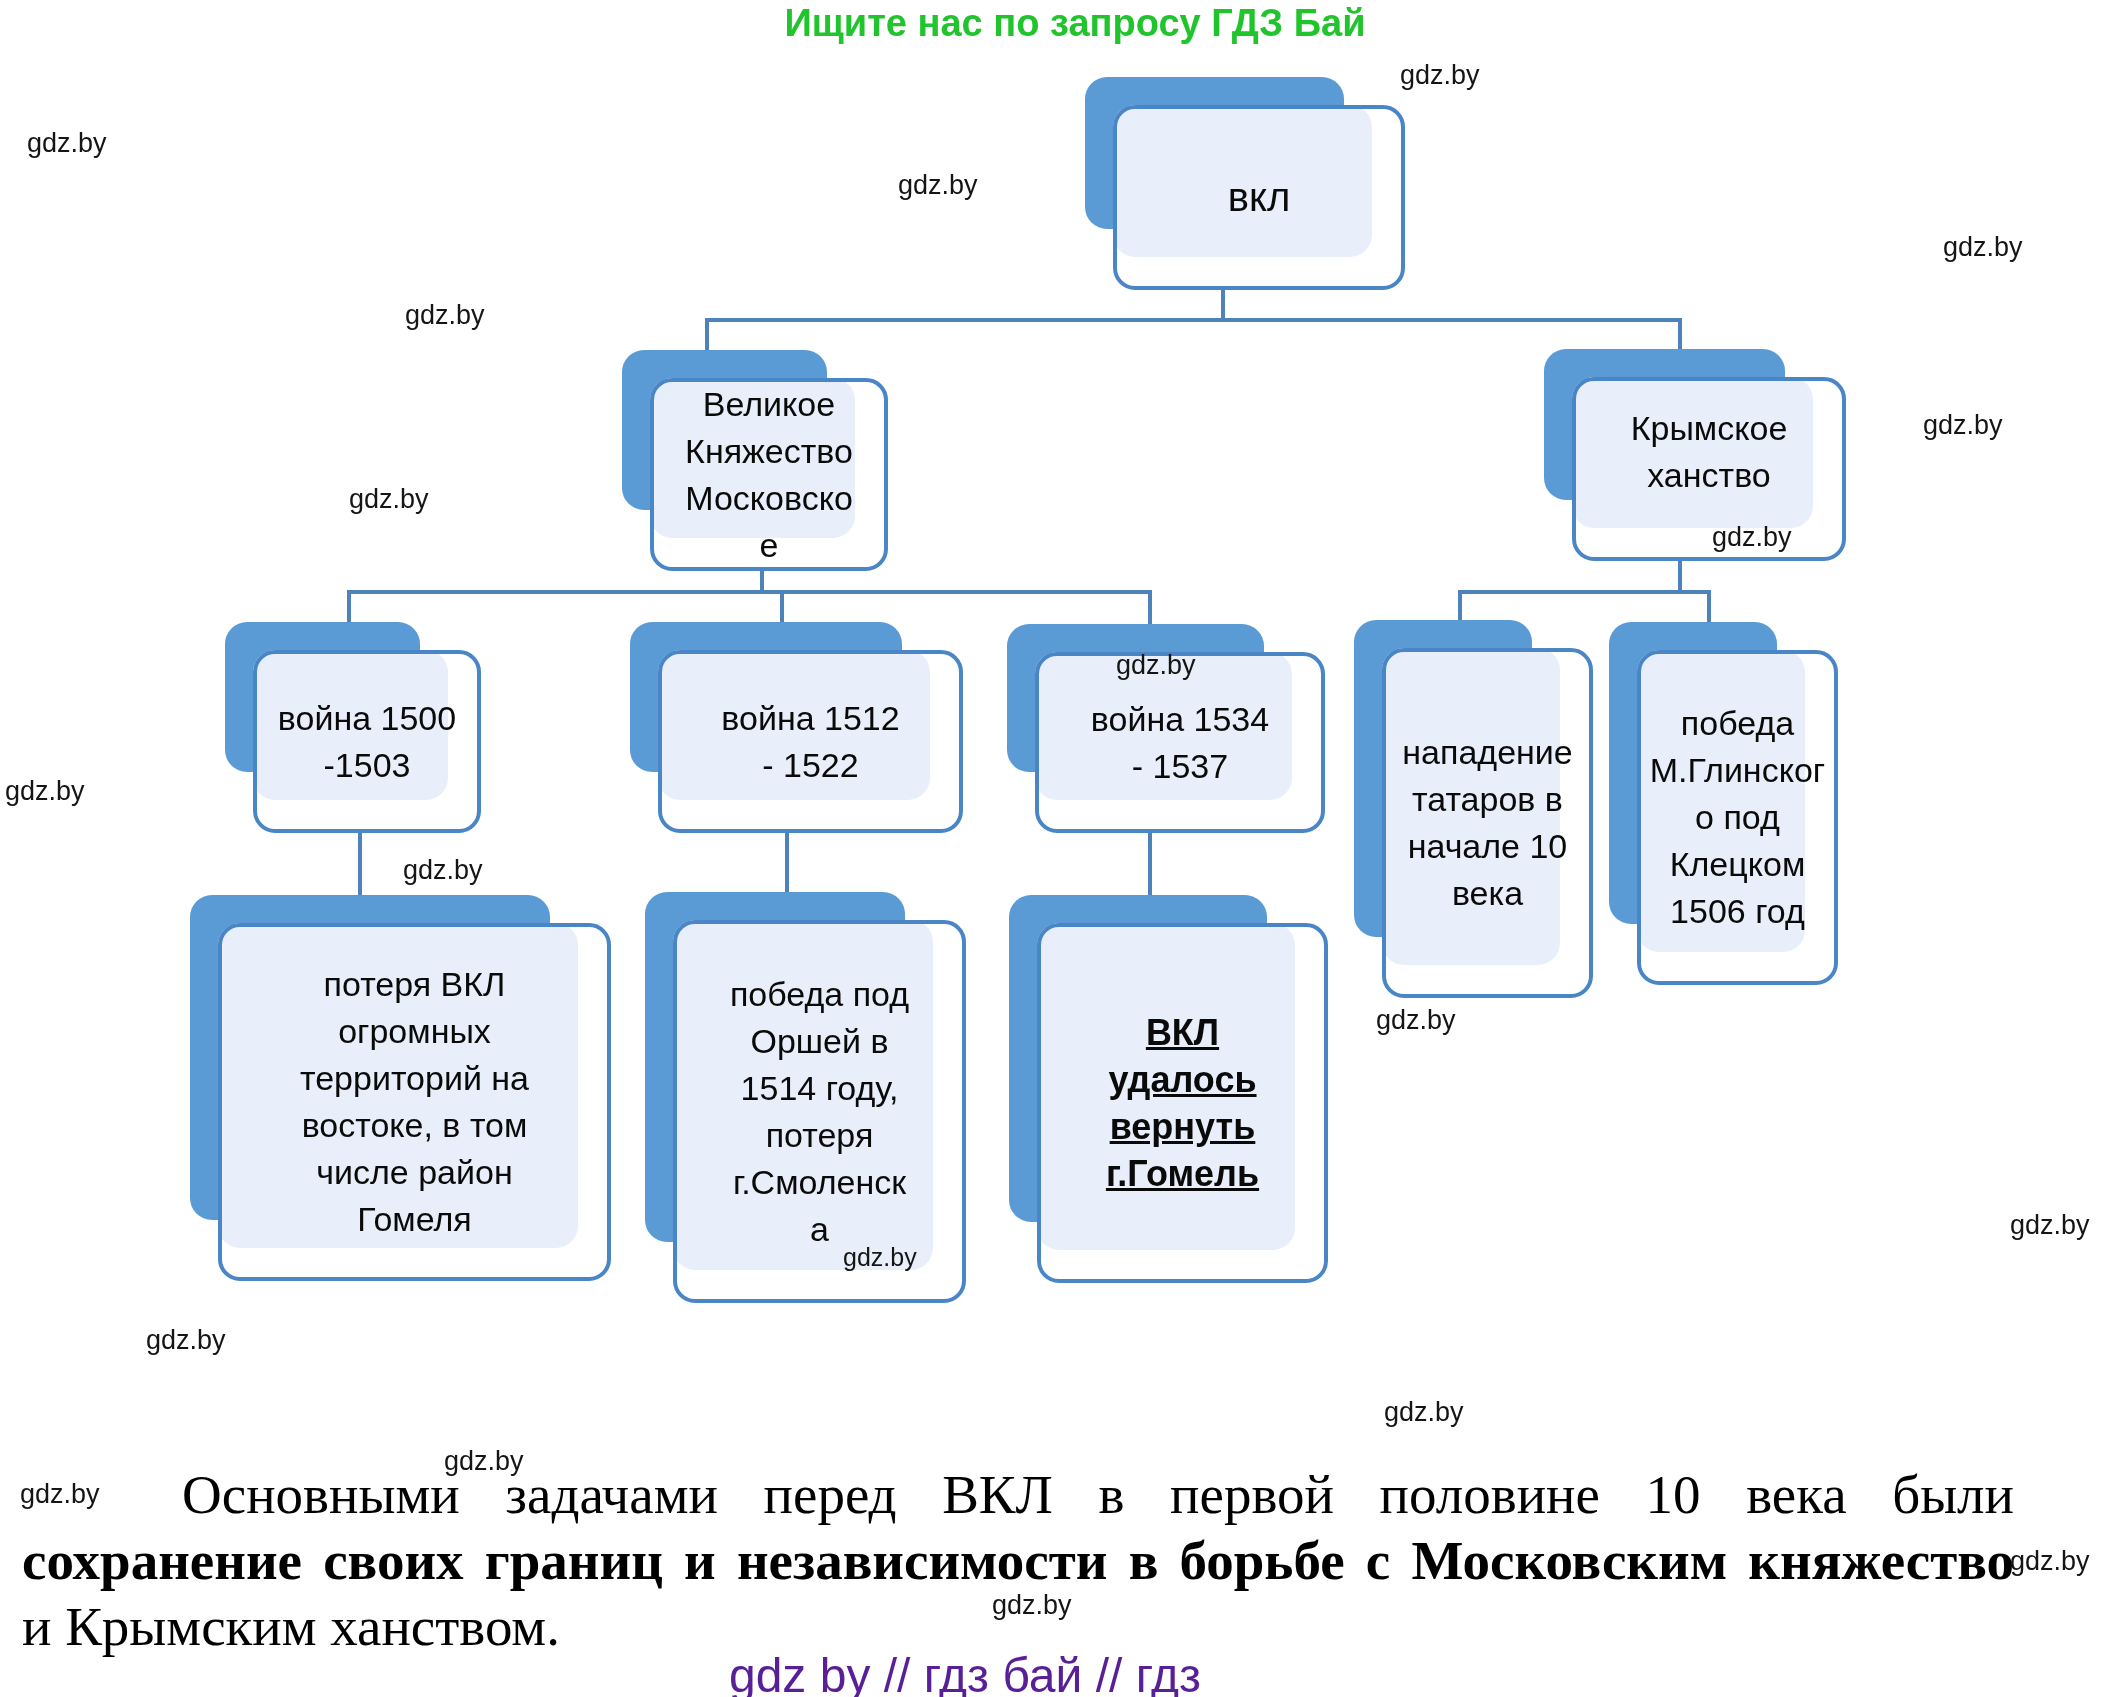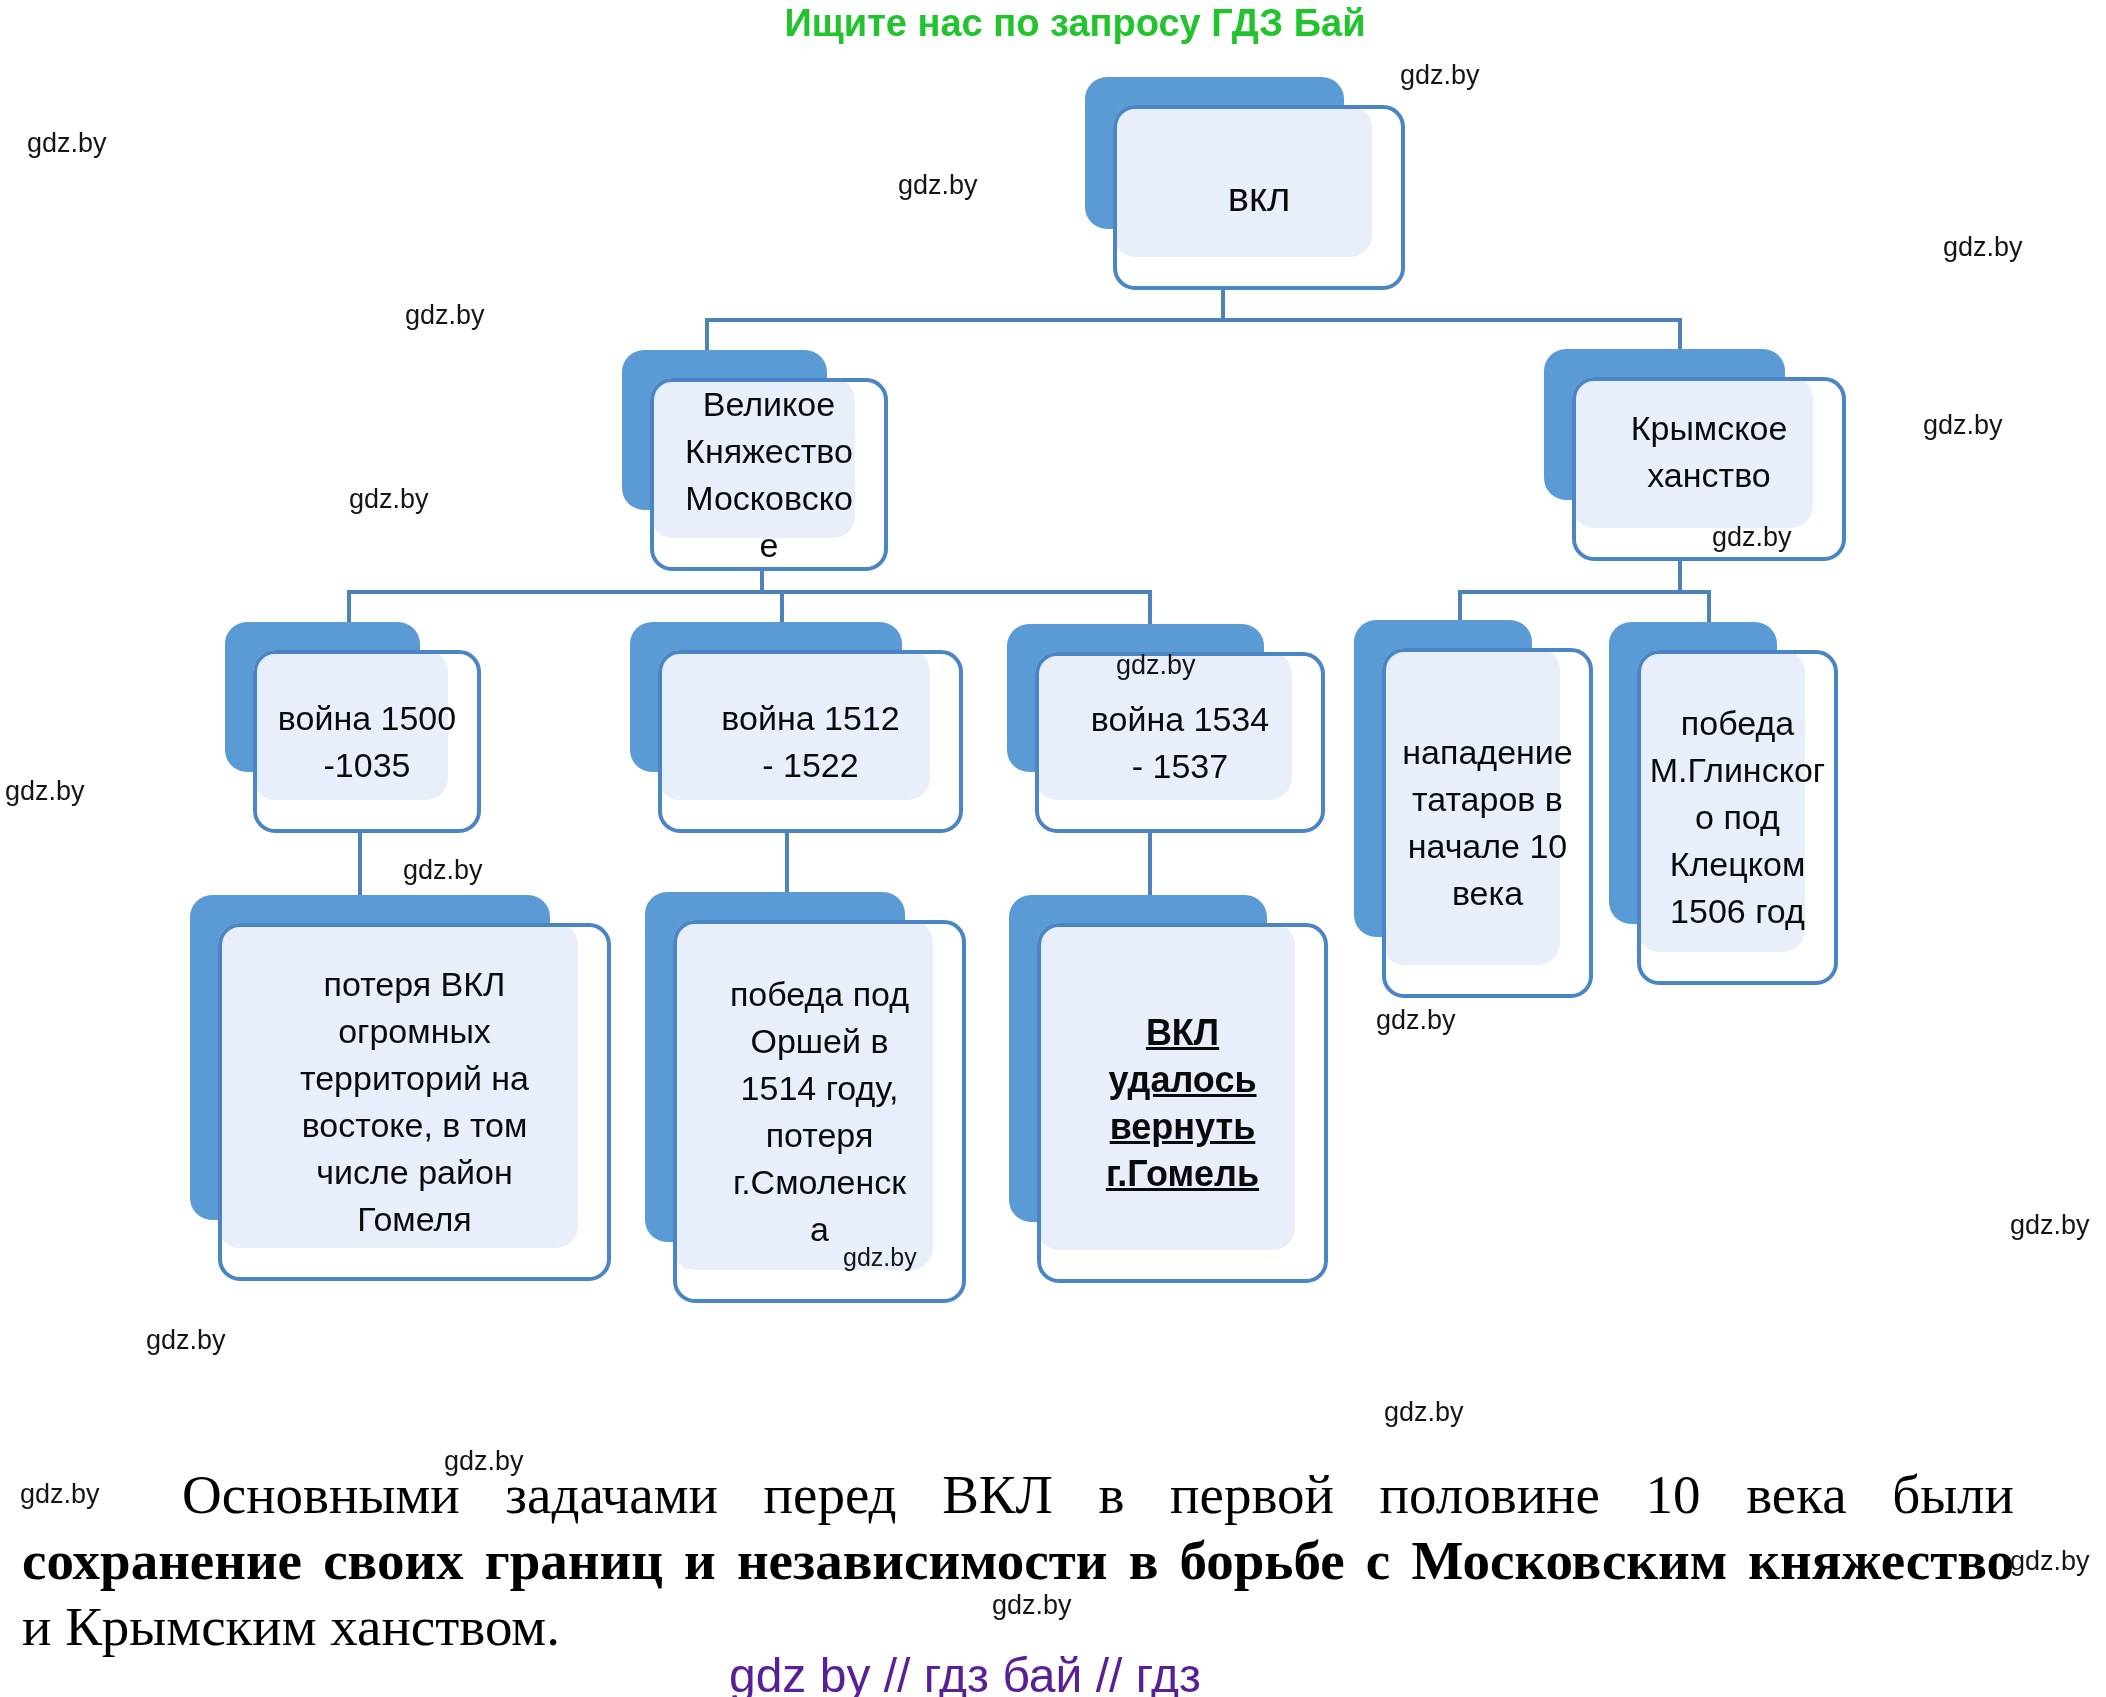--- a/index.html
+++ b/index.html
@@ -82,21 +82,21 @@
     <div class="frame" style="width:274px;height:184px;"></div>
     <div class="ntext" style="width:274px;height:150px;">Крымское
 ханство</div>
   </div>
 
   <div class="node" style="left:253px;top:650px;">
     <div class="shadow" style="width:195px;height:150px;"></div>
     <div class="fill" style="width:195px;height:150px;"></div>
     <div class="frame" style="width:228px;height:183px;"></div>
     <div class="ntext" style="width:228px;height:183px;">война 1500
--1035</div>
+-1503</div>
   </div>
 
   <div class="node" style="left:658px;top:650px;">
     <div class="shadow" style="width:272px;height:150px;"></div>
     <div class="fill" style="width:272px;height:150px;"></div>
     <div class="frame" style="width:305px;height:183px;"></div>
     <div class="ntext" style="width:305px;height:183px;">война 1512
 - 1522</div>
   </div>
 

